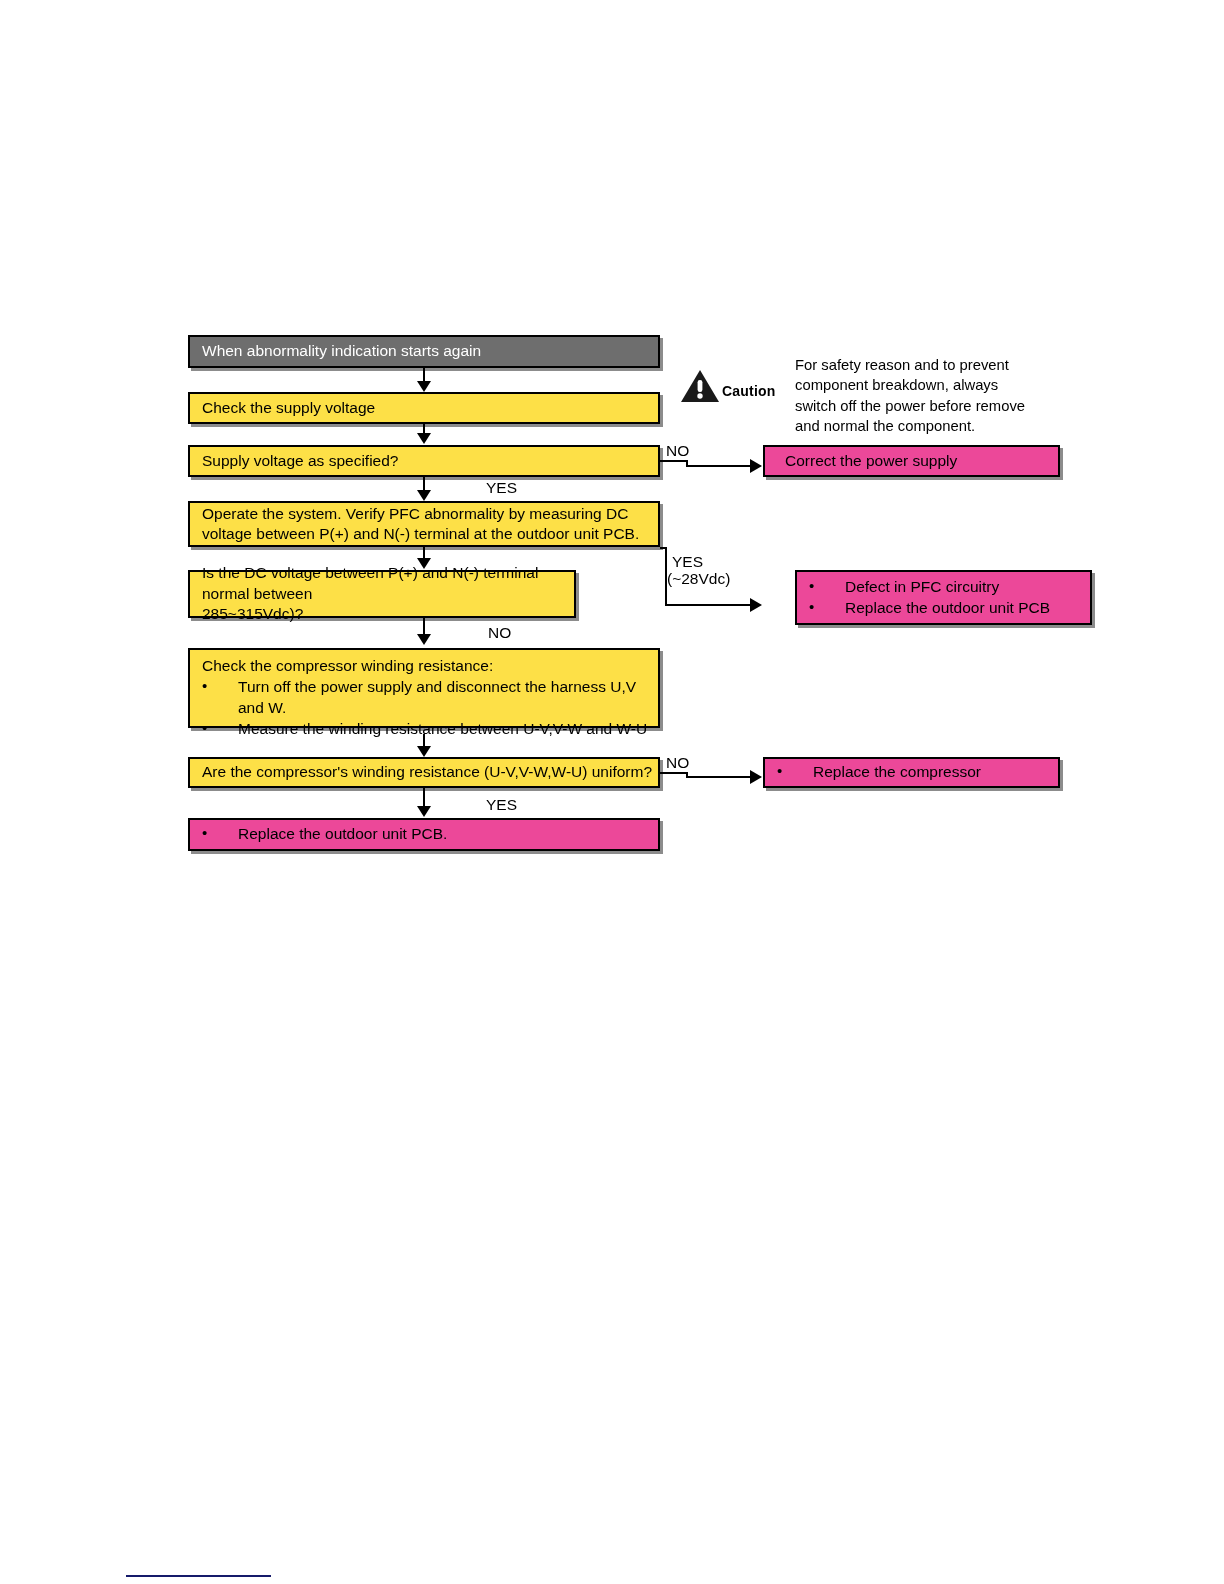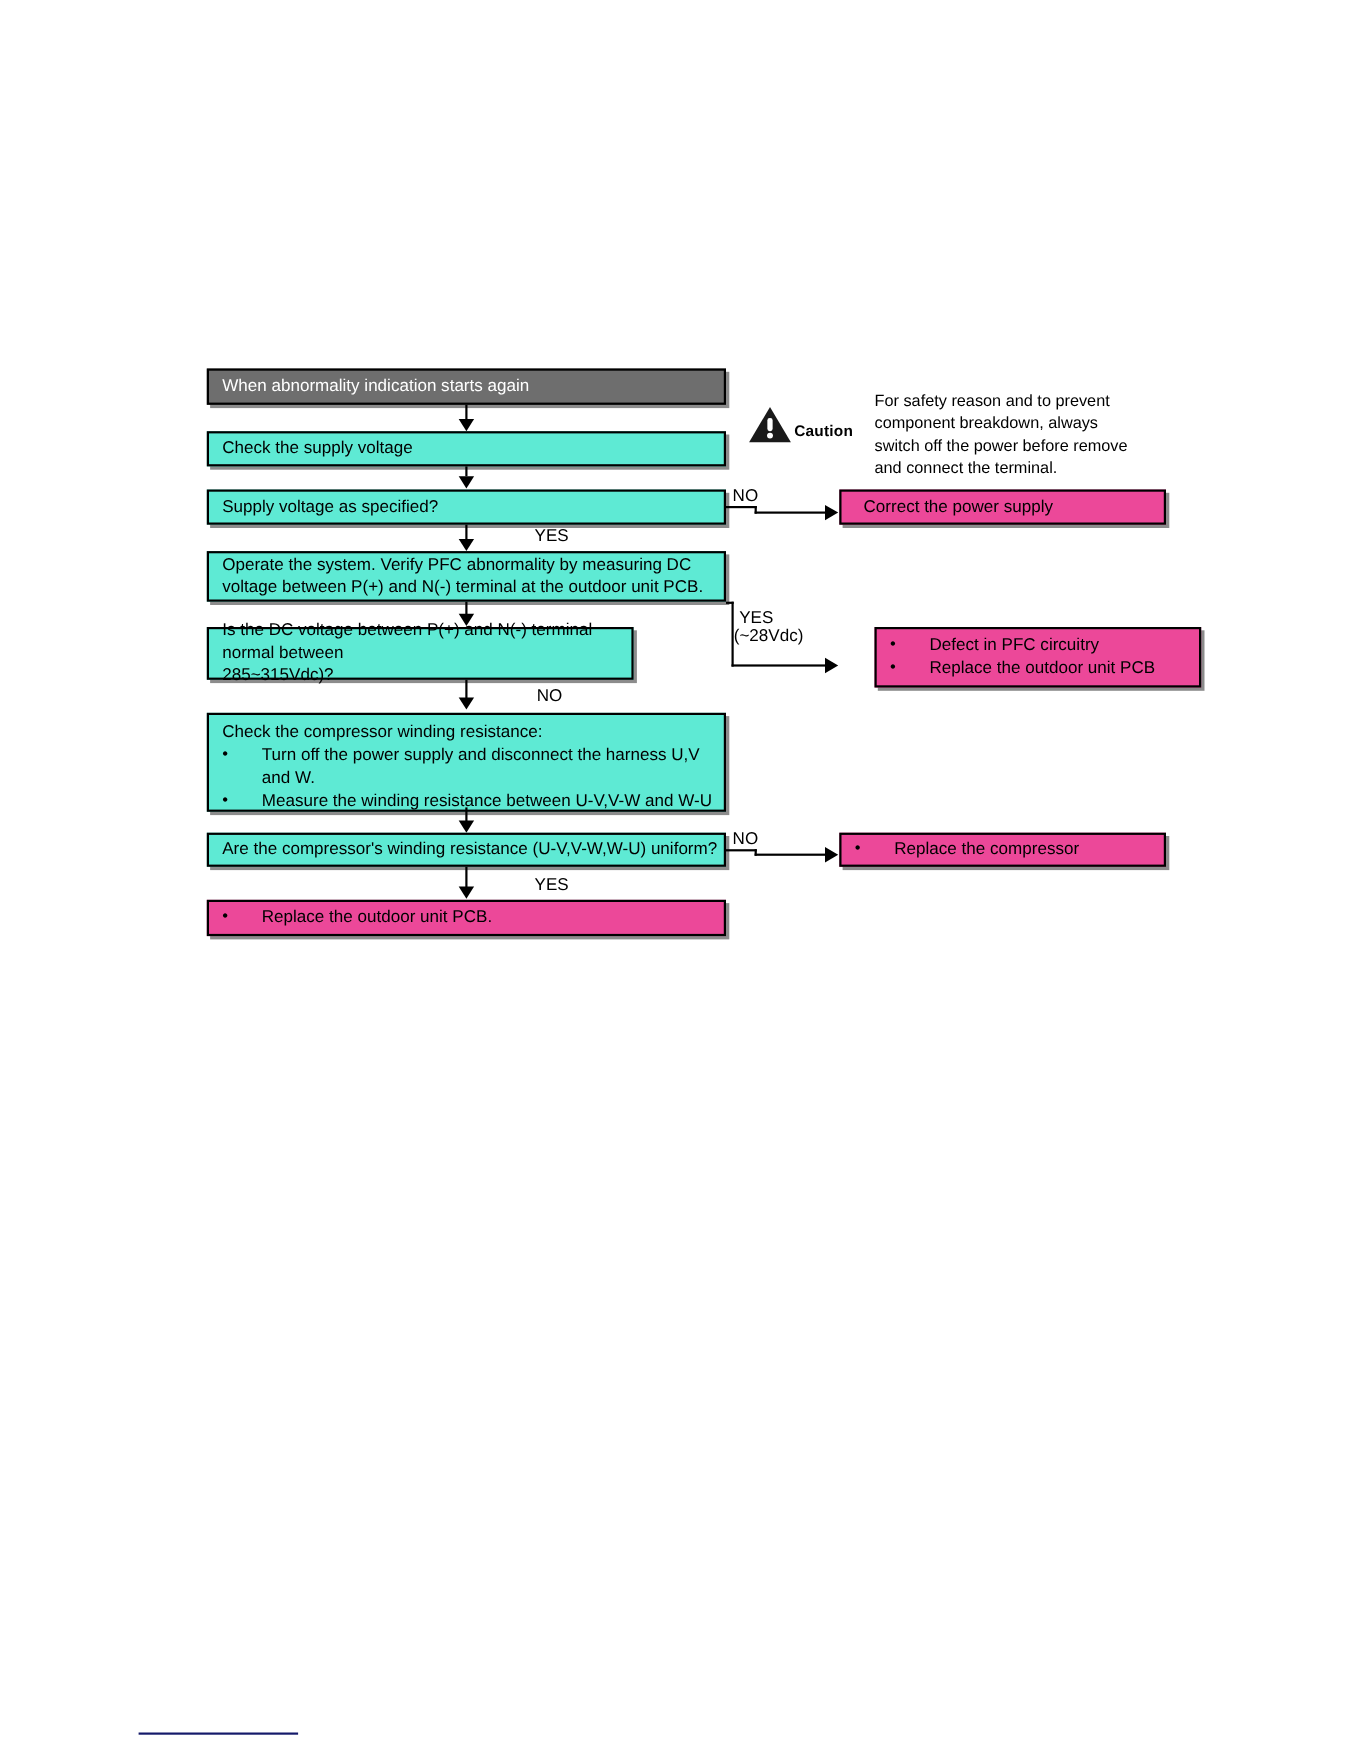--- a/index.html
+++ b/index.html
@@ -21,21 +21,21 @@
     left: 0; top: 0;
     width: 1224px;
     height: 1584px;
   }
 
   
   .box {
     position: absolute;
     box-sizing: border-box;
     border: 2px solid #000000;
-    background: #5eead4;
+    background: #fde047;
     font-size: 15.5px;
     line-height: 1.32;
     color: #000000;
     padding: 5px 12px;
     display: flex;
     flex-direction: column;
     justify-content: center;
   }
   .box.grey {
     background: #ec4899;
@@ -149,21 +149,21 @@
   <svg class="caution-icon" viewBox="0 0 40 36" aria-hidden="true">
     <polygon points="20,2 39,34 1,34" fill="#1a1a1a"></polygon>
     <rect x="17.6" y="12" width="4.8" height="12" rx="2.2" fill="#ffffff"></rect>
     <circle cx="20" cy="28" r="2.7" fill="#ffffff"></circle>
   </svg>
   <div class="caution-word">Caution</div>
   <div class="caution-text">
     <span>For safety reason and to prevent</span>
     <span>component breakdown, always</span>
     <span>switch off the power before remove</span>
-    <span>and connect the terminal.</span>
+    <span>and normal the component.</span>
   </div>
 
   <div class="box darkgrey shadowed" style="left:188px; top:335px; width:472px; height:33px;">
     <span class="line">When abnormality indication starts again</span>
   </div>
 
   <div class="vline" style="left:423px; top:368px; height:14px;"></div>
   <div class="arrow-down" style="left:417px; top:381px;"></div>
 
   <div class="box shadowed" style="left:188px; top:392px; width:472px; height:32px;">
@@ -215,21 +215,21 @@
   <div class="arrow-down" style="left:417px; top:634px;"></div>
   <div class="edge-label" style="left:488px; top:623px;">NO</div>
 
   <div class="box grey shadowed" style="left:795px; top:570px; width:297px; height:55px; padding:6px 0;">
     <ul class="blist">
       <li>Defect in PFC circuitry</li>
       <li>Replace the outdoor unit PCB</li>
     </ul>
   </div>
 
-  <div class="box shadowed" style="left:188px; top:648px; width:472px; height:90px; padding:6px 0; justify-content:flex-start;">
+  <div class="box shadowed" style="left:188px; top:648px; width:472px; height:80px; padding:6px 0; justify-content:flex-start;">
     <span class="wrapline" style="padding-left:12px;">Check the compressor winding resistance:</span>
     <ul class="blist" style="margin-top:1px;">
       <li>Turn off the power supply and disconnect the harness U,V and W.</li>
       <li>Measure the winding resistance between U-V,V-W and W-U</li>
     </ul>
   </div>
 
   <div class="vline" style="left:423px; top:734px; height:13px;"></div>
   <div class="arrow-down" style="left:417px; top:746px;"></div>
 

